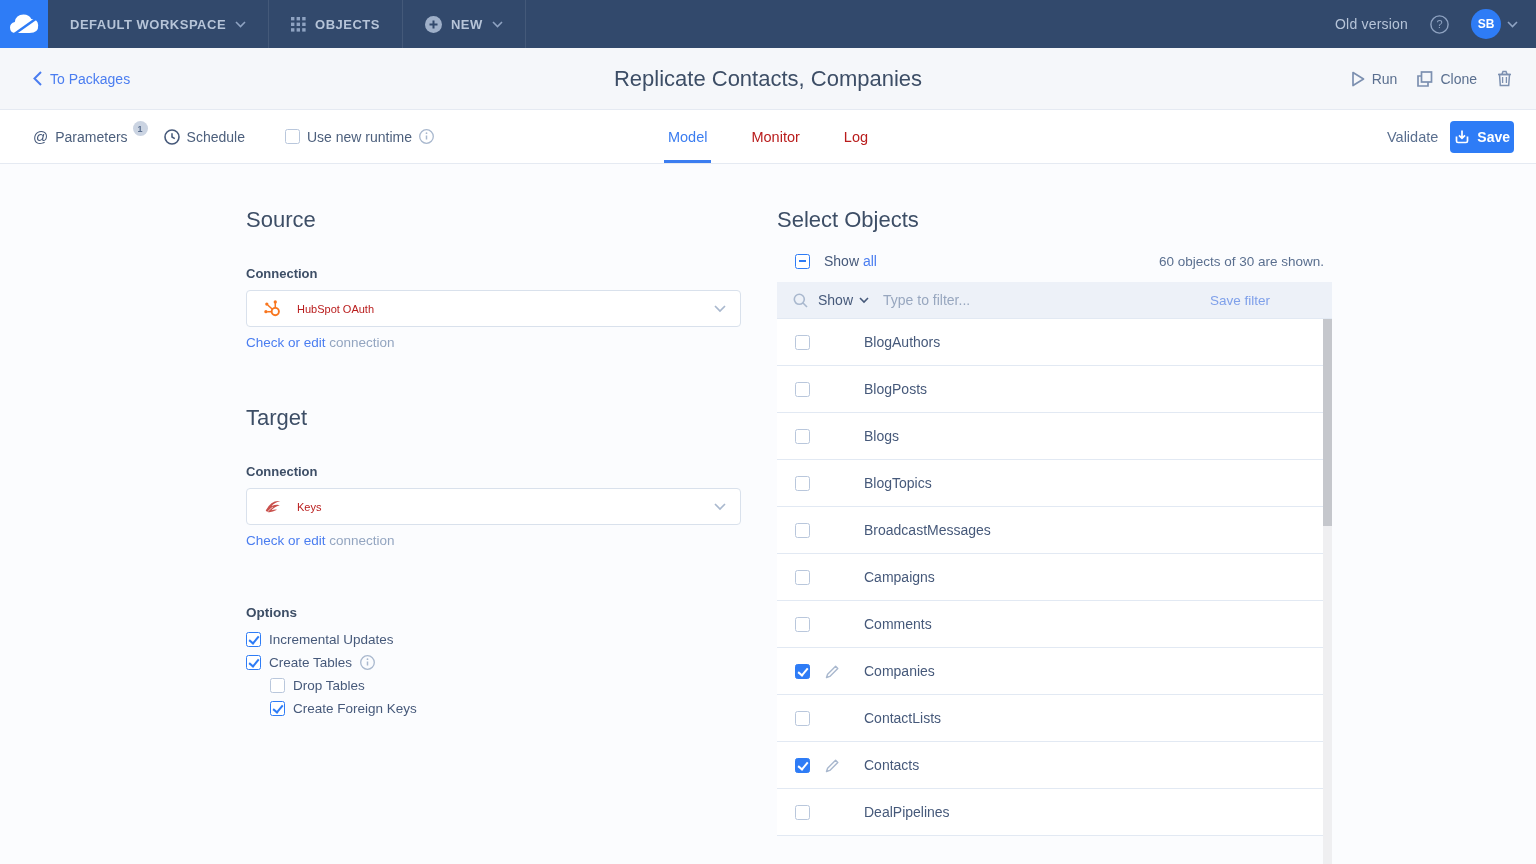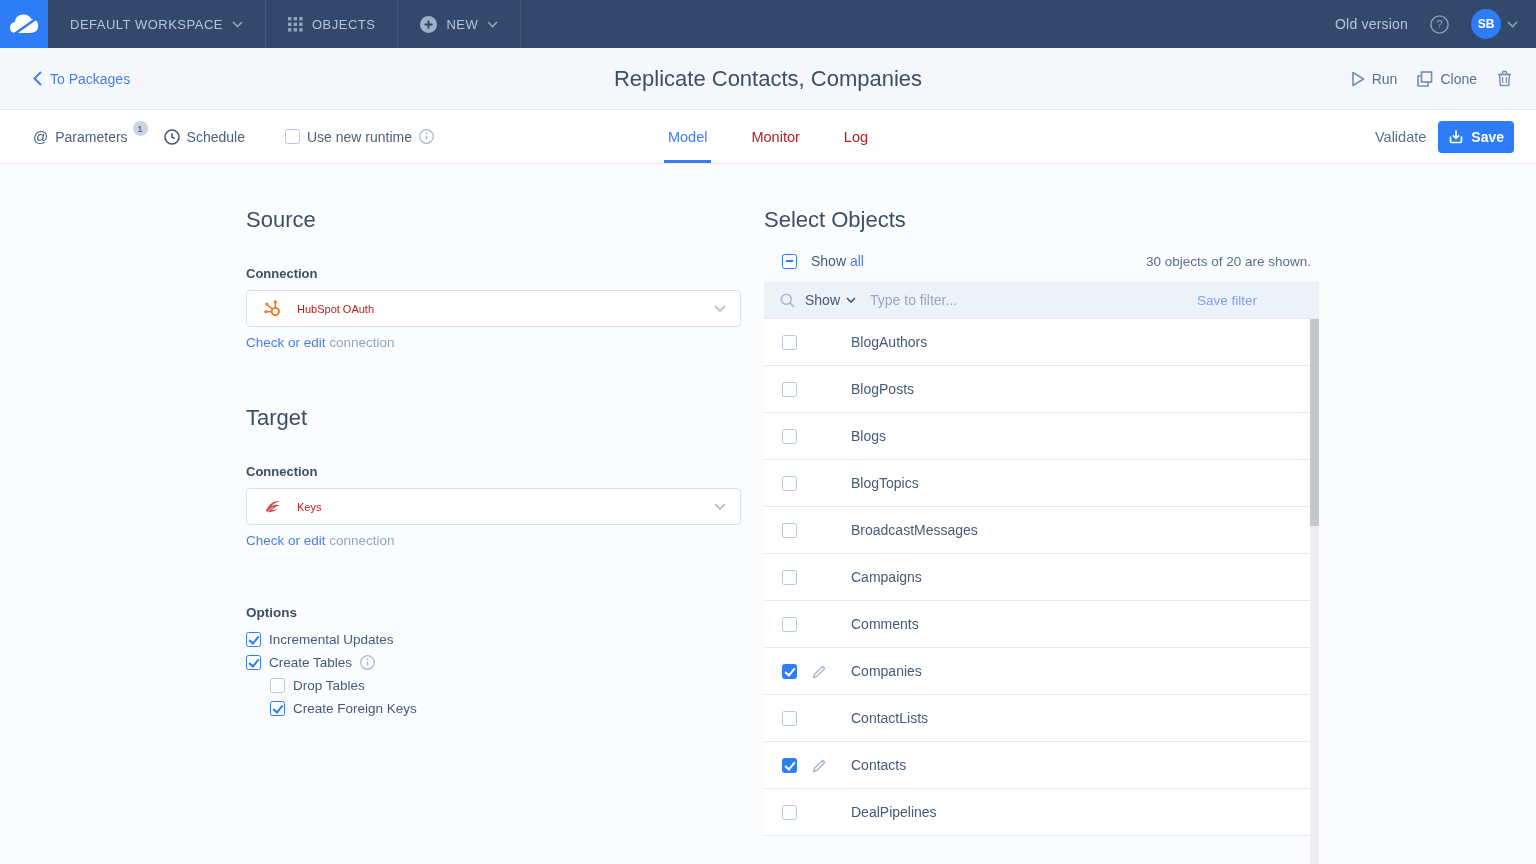--- a/index.html
+++ b/index.html
@@ -2,21 +2,21 @@
 <html><head>
 <meta charset="utf-8">
 <style>
   * { margin:0; padding:0; box-sizing:border-box; }
   html,body { width:1536px; height:864px; overflow:hidden; background:#FBFCFE;
     font-family:"Liberation Sans","DejaVu Sans",sans-serif; }
 
   
   .topnav { height:48px; background:#32496C; display:flex; align-items:stretch; color:#B6C4D8; }
   .logo { width:48px; height:48px; background:#2E7CF6; display:flex; align-items:center; justify-content:center; flex:0 0 48px; cursor:pointer; }
-  .nav-sec { display:flex; align-items:center; gap:9px; padding:0 22px; border-right:1px solid rgba(255,255,255,.09); font-size:13px; font-weight:400; letter-spacing:.5px; cursor:pointer; }
+  .nav-sec { display:flex; align-items:center; gap:9px; padding:0 22px; border-right:1px solid rgba(255,255,255,.09); font-size:13px; font-weight:700; letter-spacing:.5px; cursor:pointer; }
   .nav-right { margin-left:auto; display:flex; align-items:center; gap:22px; padding-right:18px; }
   .nav-link { font-size:14px; font-weight:400; letter-spacing:.2px; cursor:pointer; }
   .avatar { width:30px; height:30px; border-radius:50%; background:#2E7CF6; color:#fff; font-size:12px; font-weight:700; display:flex; align-items:center; justify-content:center; cursor:pointer; }
   .avatar-wrap { display:flex; align-items:center; gap:6px; cursor:pointer; }
 
   
   .pagehead { height:62px; background:#F5F7FA; border-bottom:1px solid #E5EAF2; display:flex; align-items:center; position:relative; padding:0 24px 0 33px; }
   .back-link { display:flex; align-items:center; gap:8px; color:#4A7DF0; font-size:14px; cursor:pointer; }
   .page-title { position:absolute; left:0; right:0; text-align:center; font-size:22px; color:#3D4E66; pointer-events:none; }
   .head-actions { margin-left:auto; display:flex; align-items:center; gap:20px; z-index:1; }
@@ -26,26 +26,26 @@
   .toolbar { height:54px; background:#fff; border-bottom:1px solid #E5EAF2; display:flex; align-items:stretch; position:relative; padding:0 22px 0 33px; }
   .tb-left { display:flex; align-items:center; gap:26px; color:#4C5F7C; font-size:14px; }
   .tb-item { display:flex; align-items:center; gap:7px; cursor:pointer; }
   .badge { display:inline-flex; align-items:center; justify-content:center; width:15px; height:15px; border-radius:50%; background:#CBD4E2; color:#5A6F8F; font-size:9px; font-weight:700; position:relative; top:-8px; left:-2px; }
   .tabs { position:absolute; left:0; right:0; top:0; bottom:0; display:flex; justify-content:center; gap:44px; pointer-events:none; }
   .tab { display:flex; align-items:center; font-size:14.5px; color:#b91c1c; position:relative; cursor:pointer; pointer-events:auto; }
   .tab.active { color:#3B7DF0; }
   .tab.active::after { content:""; position:absolute; left:-4px; right:-4px; bottom:0; height:3px; background:#3B7DF0; }
   .tb-right { margin-left:auto; display:flex; align-items:center; gap:12px; z-index:1; }
   .validate { color:#5A6F8F; font-size:14.5px; cursor:pointer; }
-  .save-btn { background:#2E7CF6; color:#fff; border:none; border-radius:4px; height:32px; padding:0 10px; font-size:14px; font-weight:600; display:flex; align-items:center; gap:7px; cursor:pointer; font-family:inherit; }
+  .save-btn { background:#2E7CF6; color:#fff; border:none; border-radius:4px; height:32px; padding:0 4px; font-size:14px; font-weight:600; display:flex; align-items:center; gap:7px; cursor:pointer; font-family:inherit; }
 
   
   .main { display:flex; padding:43px 0 0 246px; height:calc(864px - 164px); }
   .col-left { width:495px; flex:0 0 495px; }
-  .col-right { width:555px; flex:0 0 555px; margin-left:23px; position:relative; }
+  .col-right { width:555px; flex:0 0 555px; margin-left:36px; position:relative; }
   h2.sect { font-size:22px; font-weight:400; color:#3D4E66; }
   .field-label { font-size:13px; font-weight:700; color:#3D4E66; margin:33px 0 9px; }
   .dropdown { height:37px; background:#fff; border:1px solid #D9E1EC; border-radius:4px; display:flex; align-items:center; padding:0 14px 0 16px; cursor:pointer; }
   .dd-text { font-size:11px; color:#b91c1c; margin-left:14px; }
   .dd-chevron { margin-left:auto; }
   .check-link { margin-top:8px; font-size:13.5px; cursor:pointer; }
   .check-link .lp { color:#4A7DF0; }
   .check-link .ls { color:#93A5C0; }
   .target-block { margin-top:55px; }
   .options-block { margin-top:57px; }
@@ -328,21 +328,21 @@
 
   <div class="col-right">
     <h2 class="sect">Select Objects</h2>
 
     <div class="show-row">
       <span class="cb indeterminate"></span>
       <span class="txt">
         <span>Show</span>
         <span class="all">all</span>
       </span>
-      <span class="count">30 objects of 20 are shown.</span>
+      <span class="count">60 objects of 30 are shown.</span>
     </div>
 
     <div class="filter-bar">
       <span class="icon">
         <svg width="15" height="15" viewBox="0 0 15 15">
           <circle cx="6.3" cy="6.3" r="5" fill="none" stroke="#A9B8CE" stroke-width="1.6"></circle>
           <line x1="10" y1="10" x2="14" y2="14" stroke="#A9B8CE" stroke-width="1.6"></line>
         </svg>
       </span>
       <span class="fb-show">

